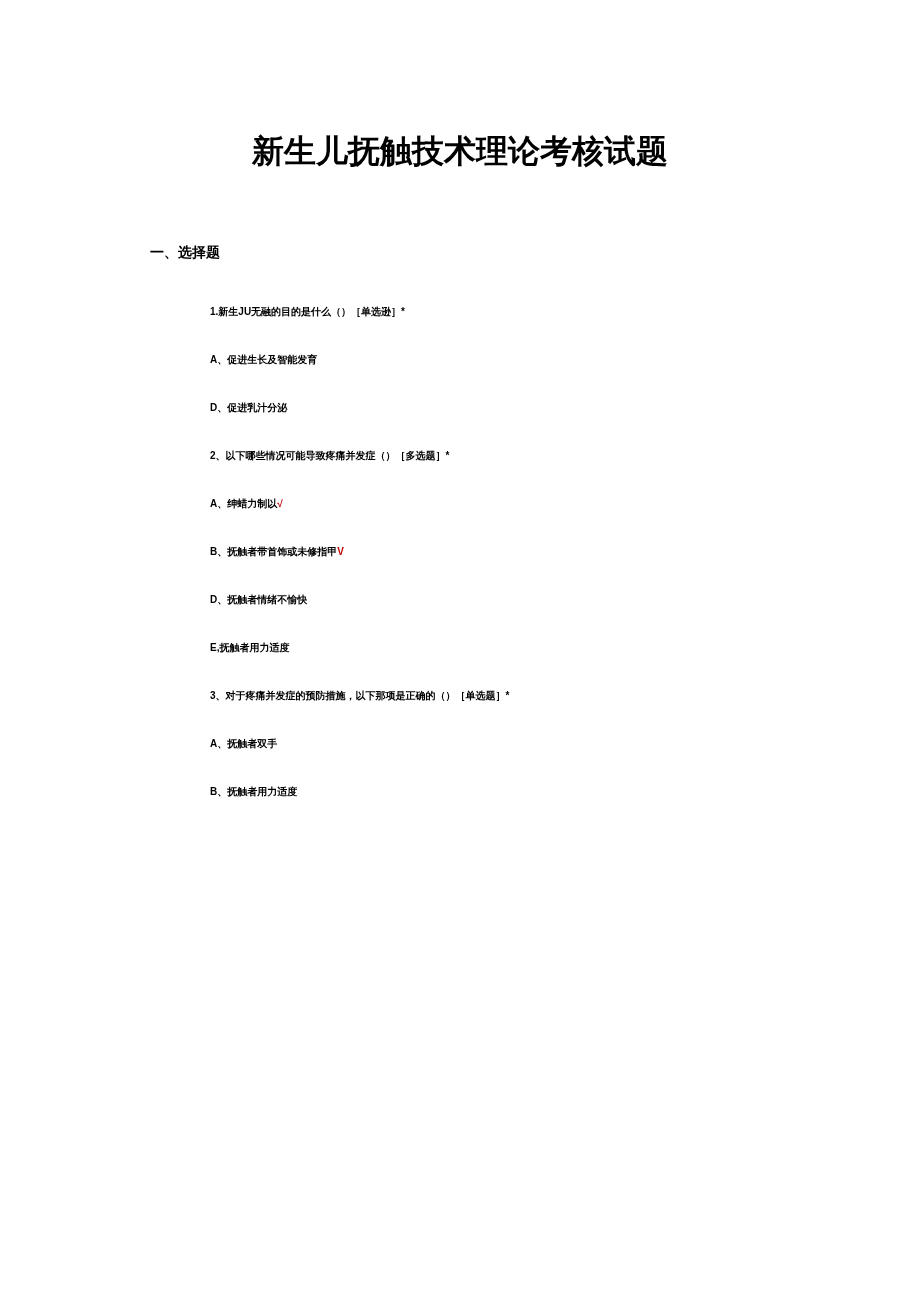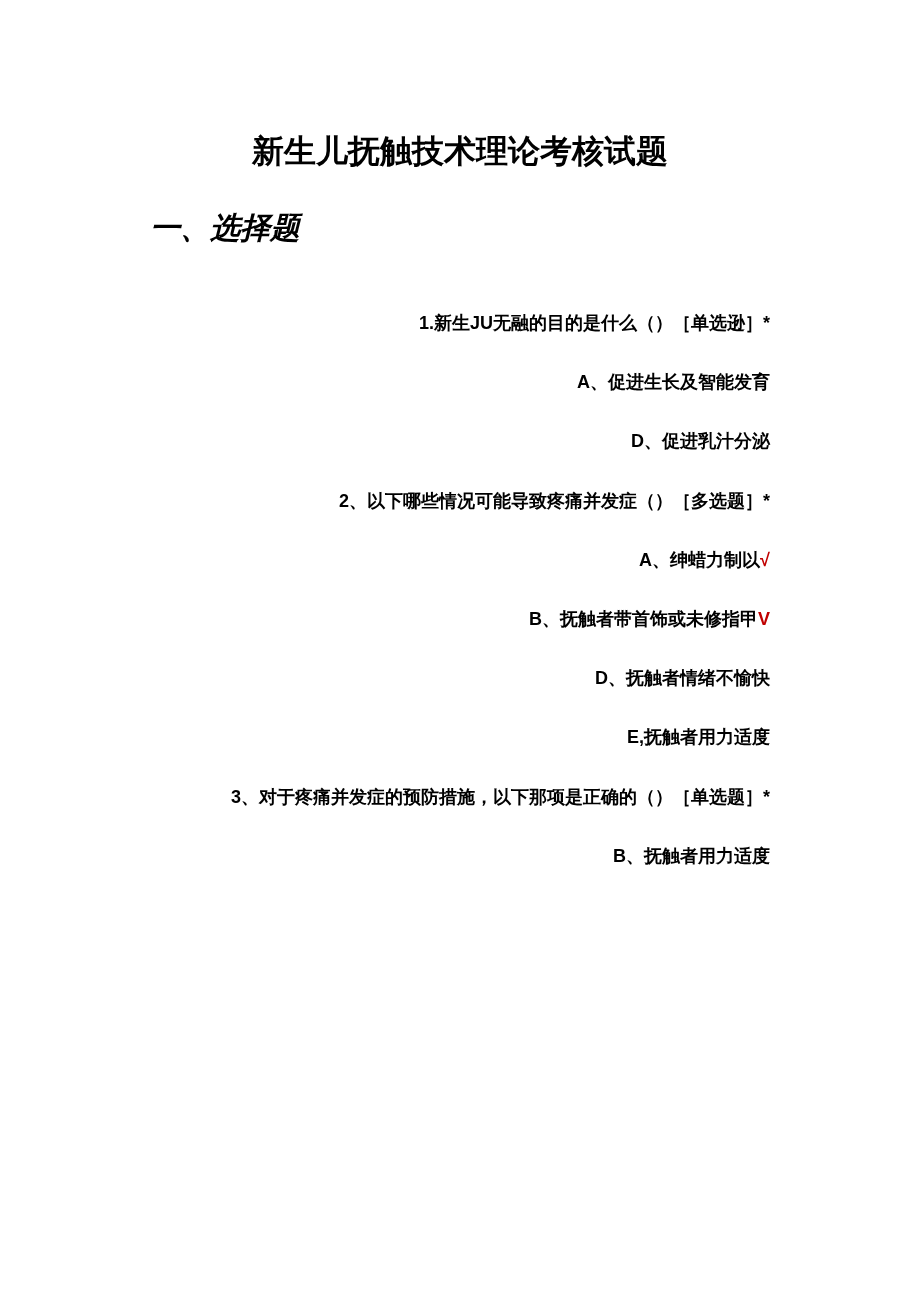--- a/index.html
+++ b/index.html
@@ -12,37 +12,35 @@
       min-height: 1301px;
       background: #ffffff;
       font-family: "Microsoft YaHei", "SimHei", sans-serif;
       color: #000000;
       padding: 130px 150px 60px 150px;
     }
     .title {
       text-align: center;
       font-size: 32px;
       font-weight: bold;
-      margin-bottom: 34px;
+      margin-bottom: 70px;
     }
     .section-header {
-      font-size: 30px;
+      font-size: 14px;
       font-weight: bold;
-      margin-bottom: 62px;
-      font-style: italic;
+      margin-bottom: 43px;
     }
     .content {
       padding-left: 60px;
     }
     .line {
-      font-size: 18px;
+      font-size: 10px;
       font-weight: bold;
       margin-bottom: 34px;
       line-height: 1.4;
-      text-align: right;
     }
     .check {
       color: #c00000;
       font-weight: bold;
     }
     .check-v {
       color: #c00000;
       font-weight: bold;
     }
   </style>
@@ -54,14 +52,15 @@
 <div class="content">
   <div class="line"><span>1.新生JU无融的目的是什么（）［单选逊］*</span><span class="check"></span></div>
   <div class="line"><span>A、促进生长及智能发育</span><span class="check"></span></div>
   <div class="line"><span>D、促进乳汁分泌</span><span class="check"></span></div>
   <div class="line"><span>2、以下哪些情况可能导致疼痛并发症（）［多选题］*</span><span class="check"></span></div>
   <div class="line"><span>A、绅蜡力制以</span><span class="check">√</span></div>
   <div class="line"><span>B、抚触者带首饰或未修指甲</span><span class="check-v">V</span></div>
   <div class="line"><span>D、抚触者情绪不愉快</span><span class="check"></span></div>
   <div class="line"><span>E,抚触者用力适度</span><span class="check"></span></div>
   <div class="line"><span>3、对于疼痛并发症的预防措施，以下那项是正确的（）［单选题］*</span><span class="check"></span></div>
+  <div class="line"><span>A、抚触者双手</span><span class="check"></span></div>
   <div class="line"><span>B、抚触者用力适度</span><span class="check"></span></div>
 </div>
 
 </body></html>

